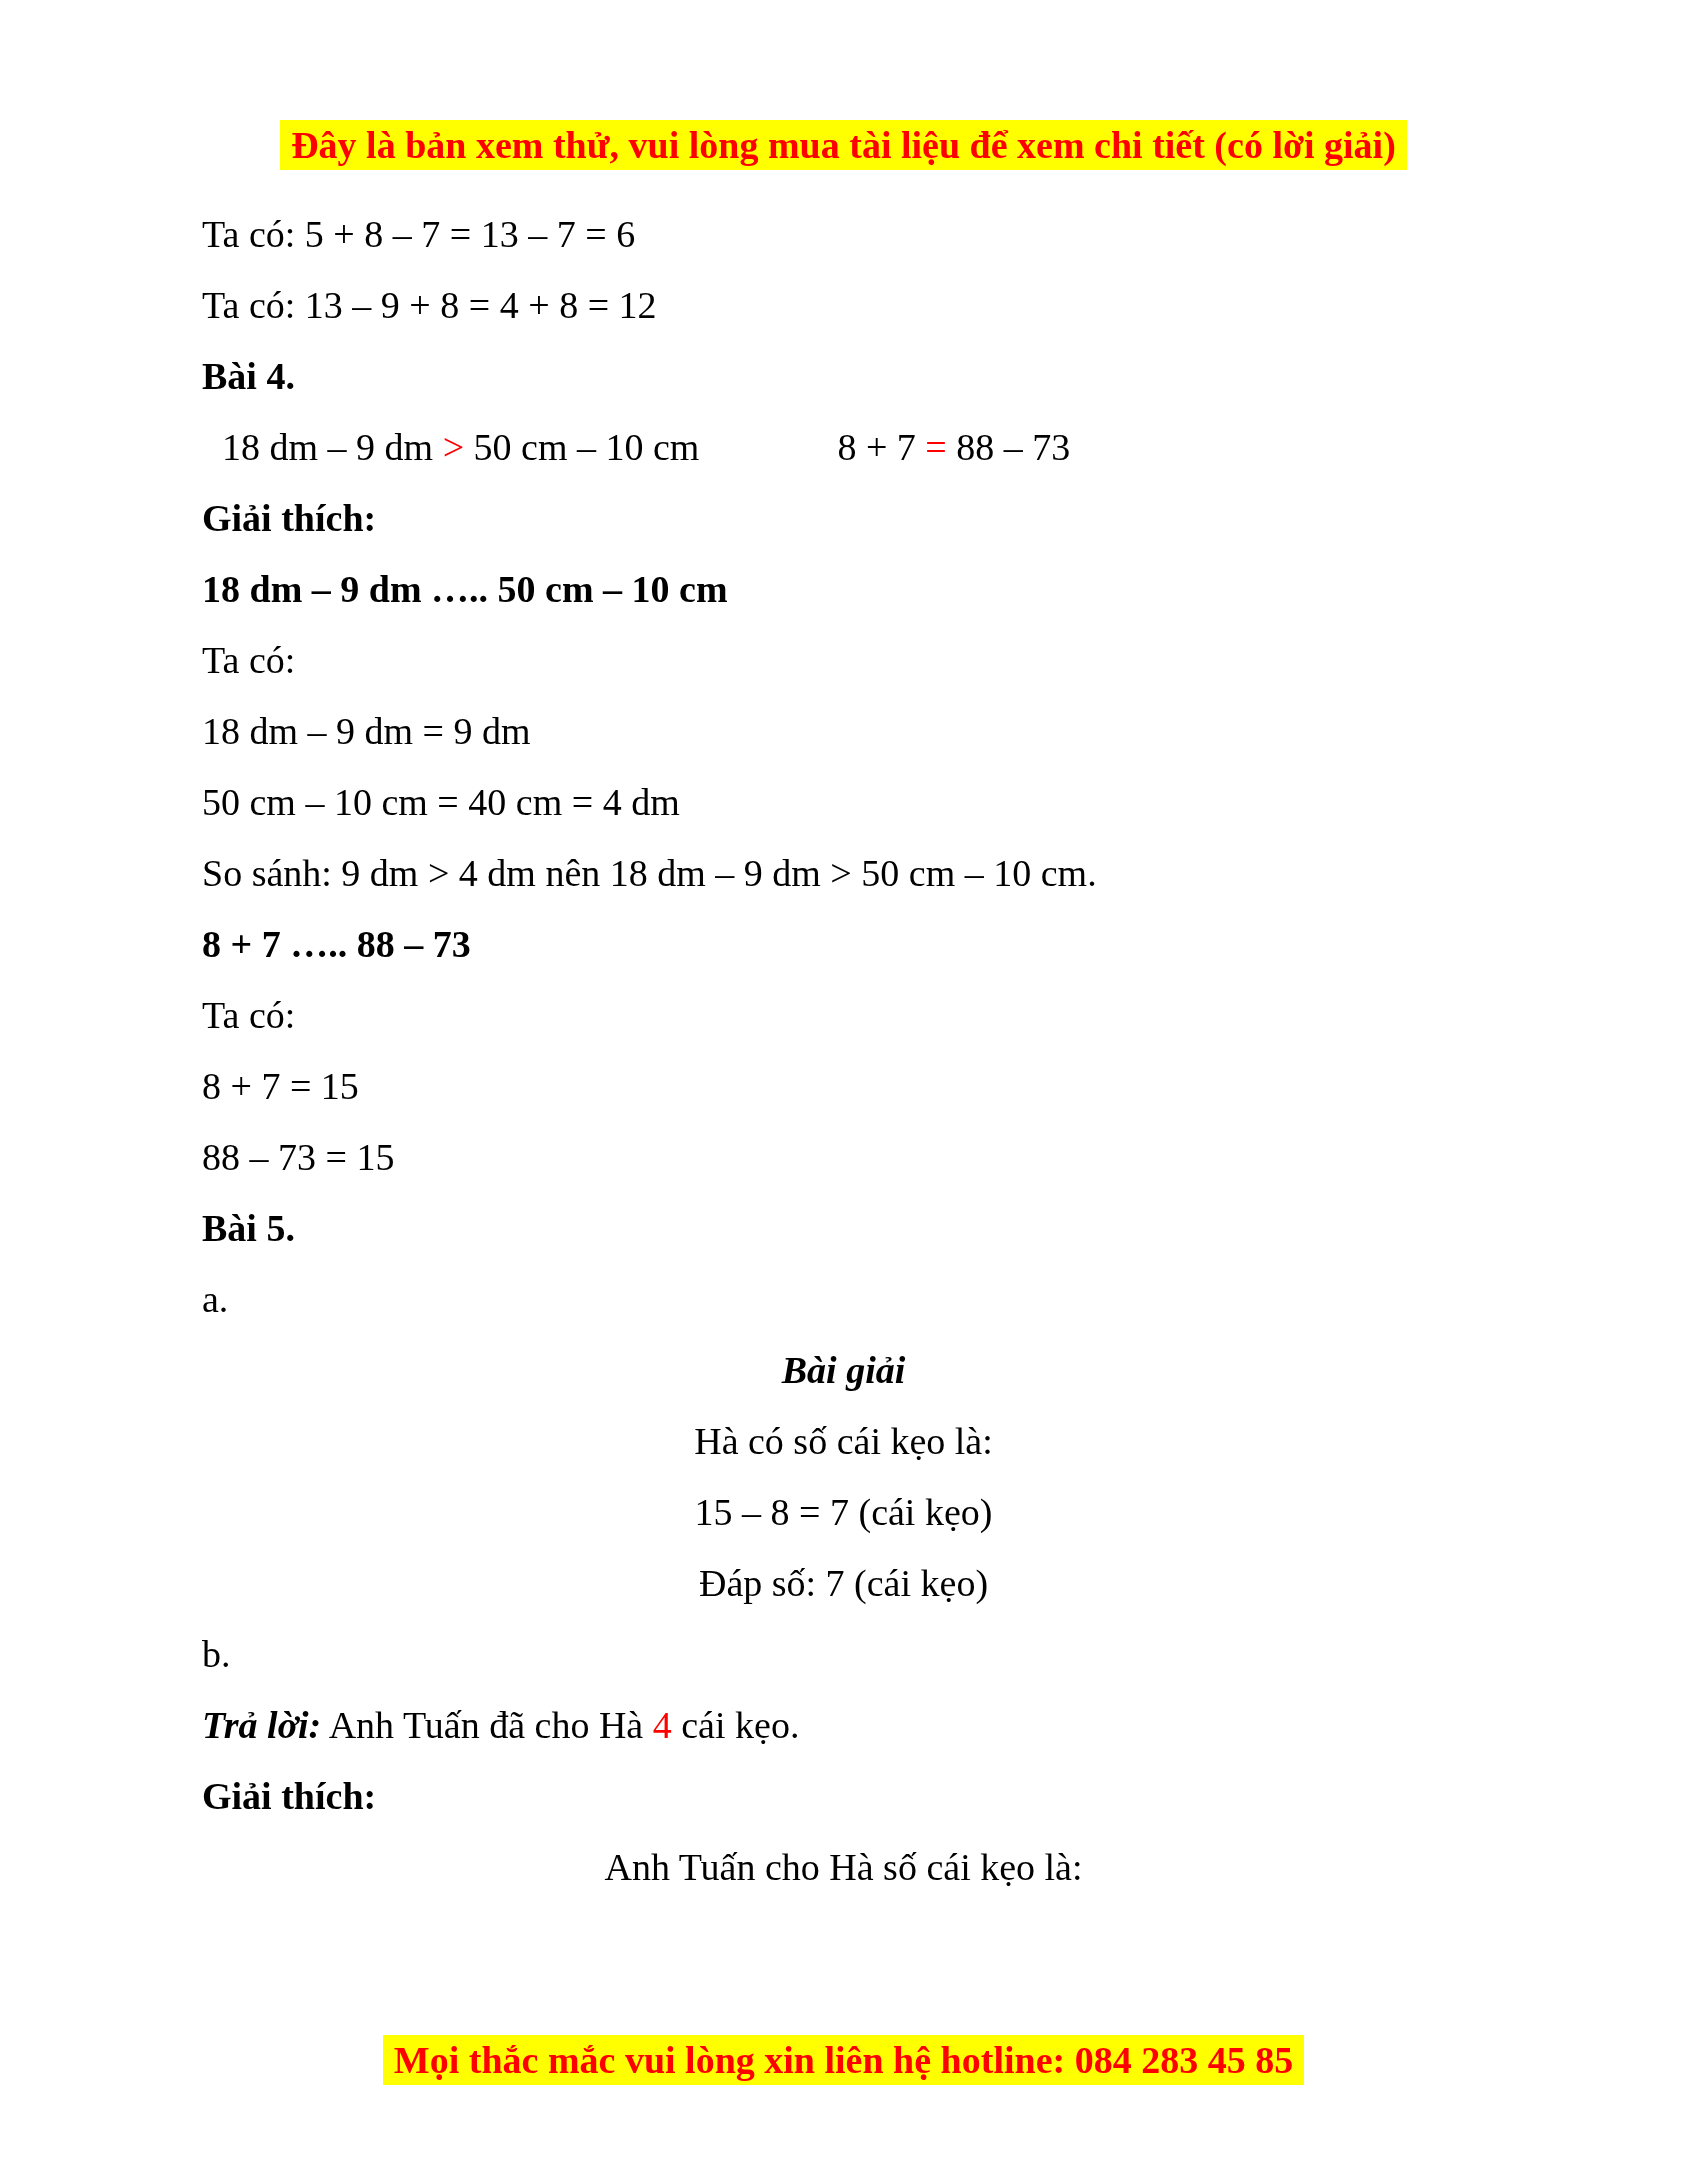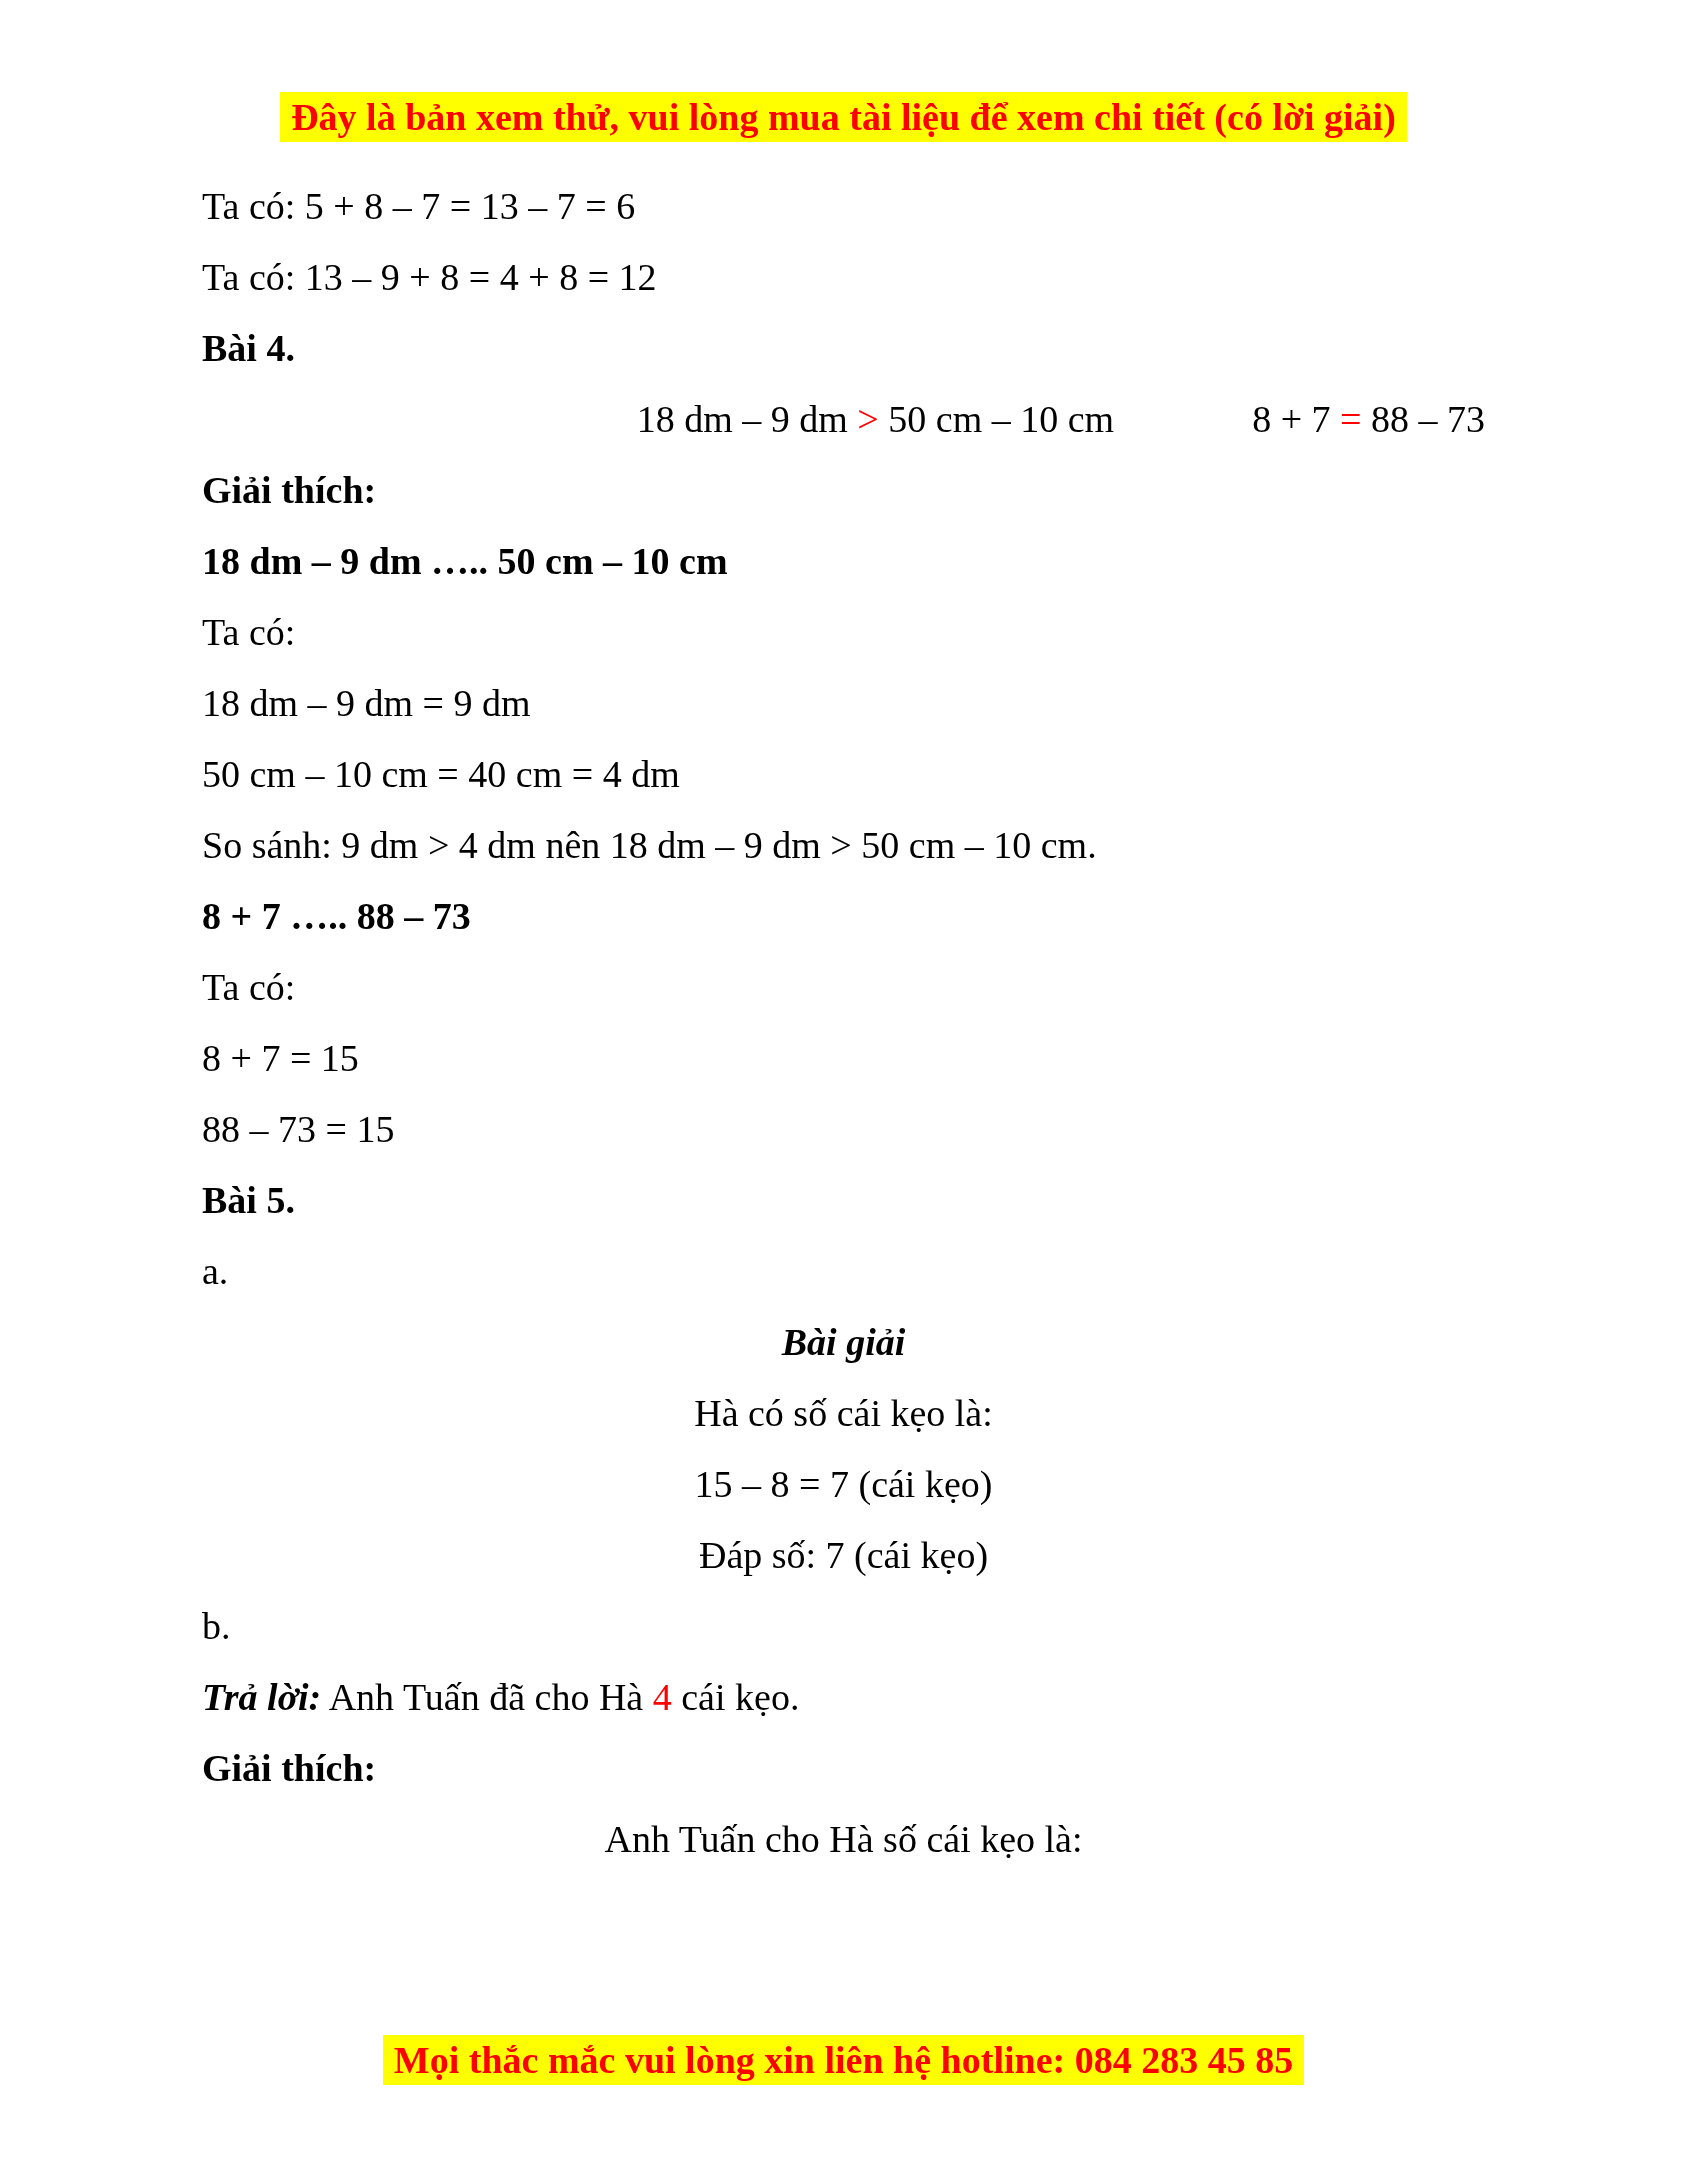--- a/index.html
+++ b/index.html
@@ -10,21 +10,21 @@
   body {
     position: relative;
     width: 1687px;
     height: 2183px;
     font-family: "Liberation Serif", "DejaVu Serif", serif;
     font-size: 38px;
     color: #000000;
     overflow: hidden;
   }
   .notice { text-align: center; }
-  .notice-top { padding-top: 92px; }
+  .notice-top { padding-top: 120px; }
   .notice-bottom {
     position: absolute;
     top: 2035px;
     left: 0;
     width: 100%;
   }
   .hl {
     display: inline-block;
     background: var(--highlight, #ffff00);
     color: var(--notice_text, #ff0000);
@@ -39,21 +39,21 @@
   .content p {
     margin: 4px;
     line-height: 67px;
     white-space: nowrap;
   }
   .b { font-weight: bold; }
   .i { font-style: italic; font-weight: bold; }
   .center { text-align: center; }
   .red { color: var(--accent_red, #ff0000); }
   .mt { margin-top: 32px; }
-  .indent { padding-left: 20px; text-align: right; }
+  .indent { padding-left: 20px; }
   .gap { display: inline-block; width: 119px; }
 </style>
 </head>
 <body>
 
 <div class="notice notice-top">
   <span class="hl">Đây là bản xem thử, vui lòng mua tài liệu để xem chi tiết (có lời giải)</span>
 </div>
 
 <div class="content">

